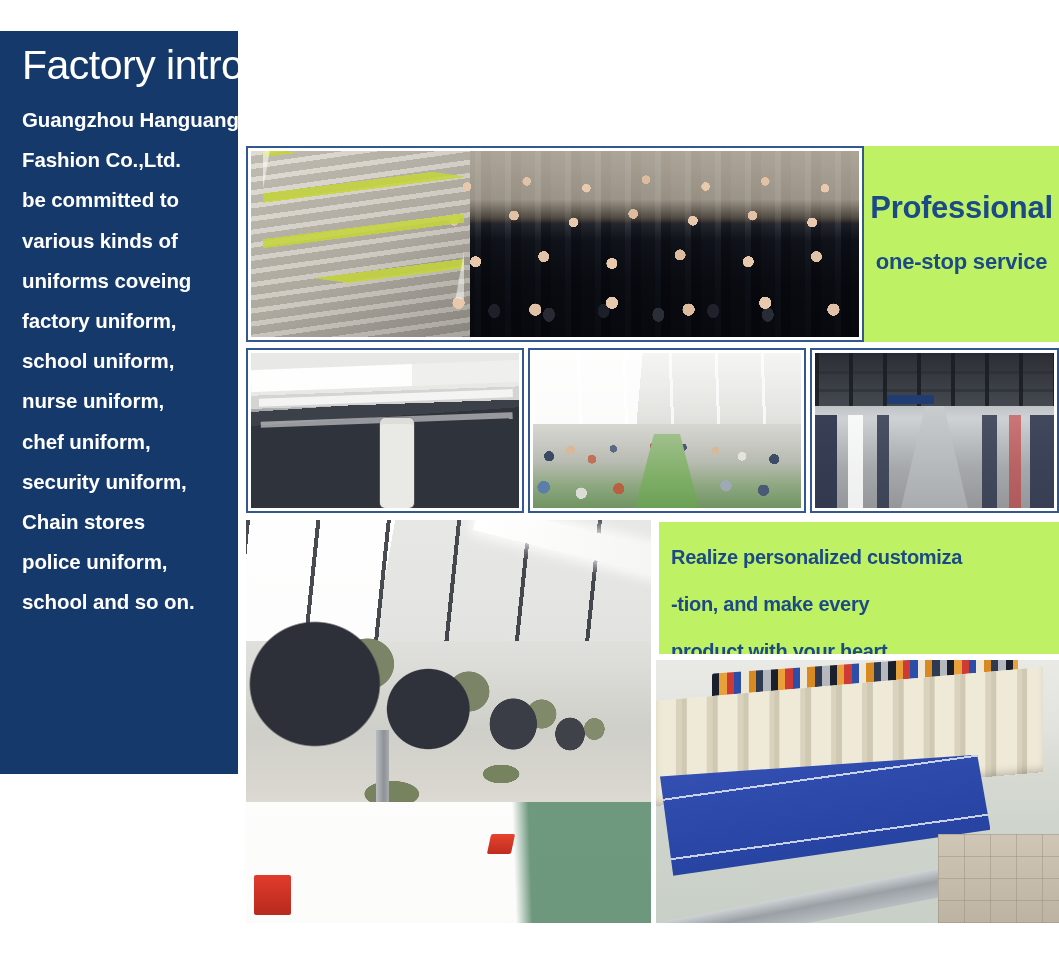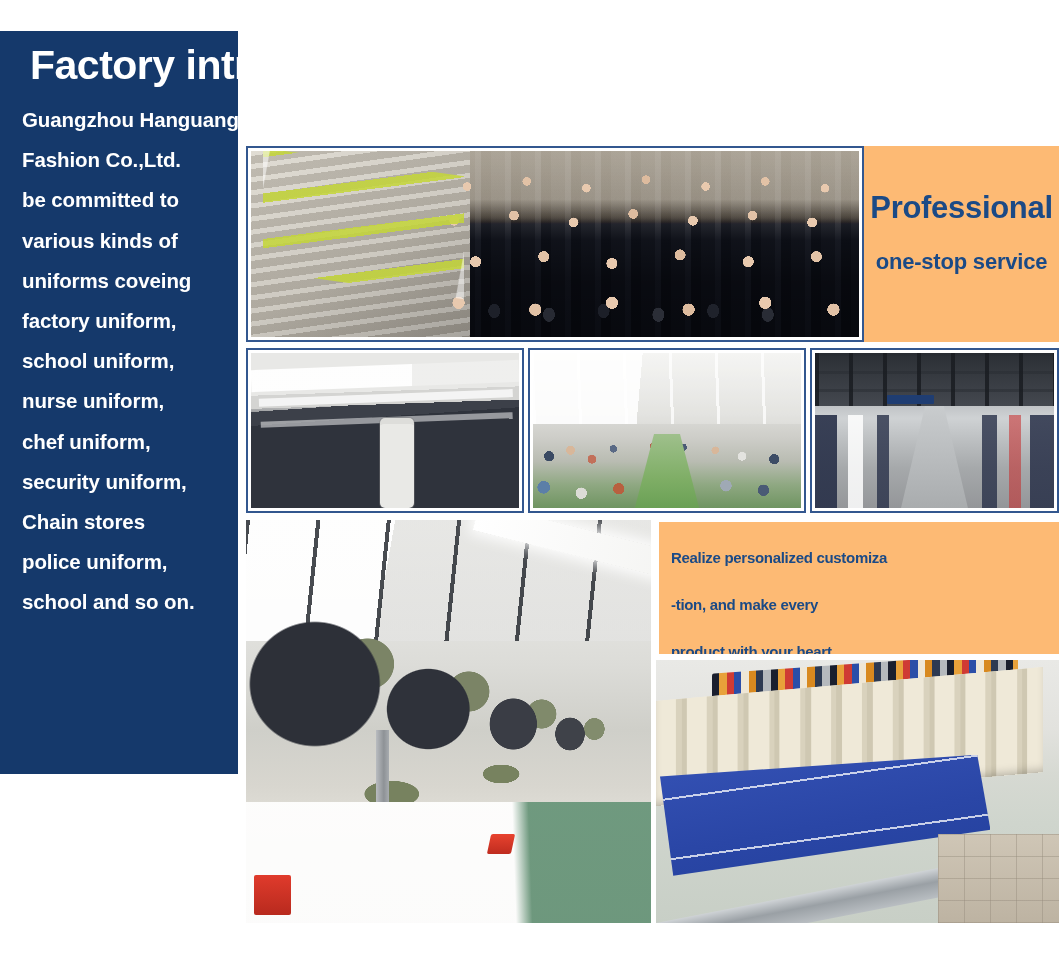--- a/index.html
+++ b/index.html
@@ -18,25 +18,25 @@
   
   #blue-panel{
     position:absolute;left:0;top:31px;width:238px;height:743px;
     background:#15396b;
     box-sizing:border-box;
     padding:14px 0 0 22px;
   }
   #panel-title{
     color:#ffffff;
     font-size:41px;
-    font-weight:700;
+    font-weight:400;
     letter-spacing:-0.5px;
     line-height:1.0;
     white-space:nowrap;
-    margin:0 0 14px 8px;
+    margin:0 0 14px 0;
   }
   .panel-line{
     color:#ffffff;
     font-size:20.5px;
     font-weight:700;
     line-height:40.2px;
     white-space:nowrap;
     letter-spacing:-0.1px;
   }
 
@@ -66,31 +66,31 @@
     overflow:hidden;
     position:absolute;
     padding:0;
     border:0;
   }
   .plain > .photo{width:100%;height:100%;overflow:hidden;position:relative;}
 
   
   .gray-block{
     position:absolute;
-    background:#fdba74;
+    background:#bef264;
     box-sizing:border-box;
     overflow:hidden;
   }
 
   #pro-block{left:626px;top:6px;width:195px;height:196px;padding:46px 0 0 0;text-align:center;}
   #pro-title{color:#1b4a86;font-size:31px;font-weight:600;line-height:1.05;letter-spacing:-0.3px;}
   #pro-sub{color:#1b4a86;font-size:22px;font-weight:600;margin-top:24px;letter-spacing:-0.2px;}
 
   #realize-block{left:421px;top:382px;width:400px;height:132px;padding:12px 0 0 12px;}
-  .realize-line{color:#1b4a86;font-size:15px;font-weight:600;line-height:47px;white-space:nowrap;letter-spacing:-0.3px;}
+  .realize-line{color:#1b4a86;font-size:20px;font-weight:600;line-height:47px;white-space:nowrap;letter-spacing:-0.3px;}
 
   
 
   
   .ph-group{
     background:
       
       radial-gradient(ellipse 10px 12px at 22% 86%, #20232c 58%, transparent 60%),
       radial-gradient(ellipse 10px 12px at 31% 88%, #2a2d36 58%, transparent 60%),
       radial-gradient(ellipse 10px 12px at 40% 86%, #1d2029 58%, transparent 60%),

